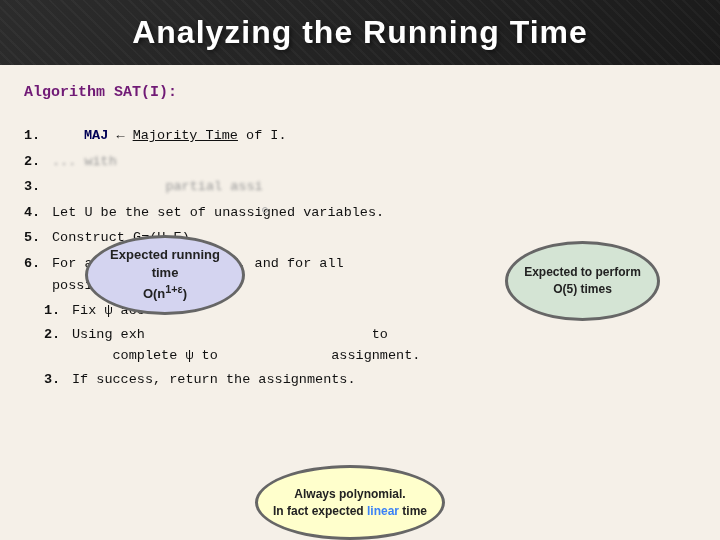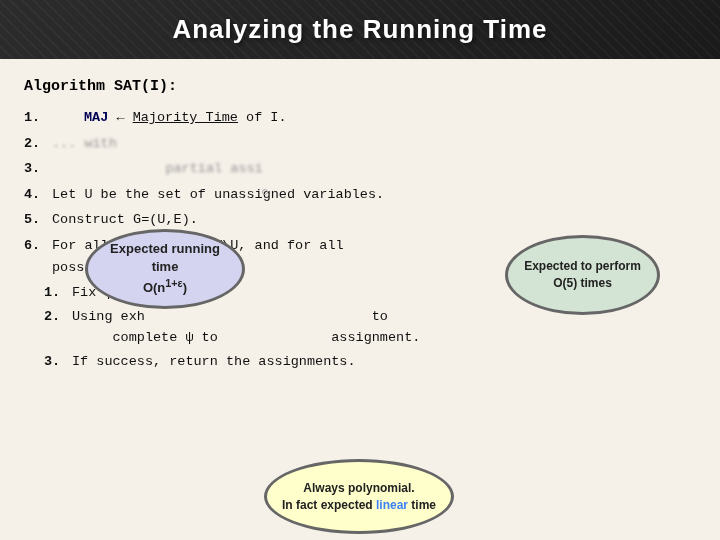--- a/index.html
+++ b/index.html
@@ -33,21 +33,21 @@
     .header::before {
       content: '';
       position: absolute;
       top: 0; left: 0; right: 0; bottom: 0;
       background-image: 
         repeating-linear-gradient(45deg, rgba(255,255,255,0.03) 0px, rgba(255,255,255,0.03) 2px, transparent 2px, transparent 8px);
     }
 
     .header-title {
       color: #ffffff;
-      font-size: 26px;
+      font-size: 32px;
       font-weight: bold;
       font-family: Arial, sans-serif;
       letter-spacing: 1px;
       position: relative;
       z-index: 1;
       text-shadow: 2px 2px 4px rgba(0,0,0,0.5);
       text-align: center;
     }
 
     .content {
@@ -55,22 +55,22 @@
       flex: 1;
       position: relative;
       font-size: 13.5px;
       line-height: 1.6;
       color: #111;
     }
 
     .algo-title {
       font-weight: bold;
       font-size: 15px;
-      margin-bottom: 8px;
-      color: #000000;
+      margin-bottom: 20px;
+      color: #701a75;
     }
 
     .step {
       display: flex;
       margin-bottom: 4px;
       align-items: flex-start;
     }
 
     .step-num {
       min-width: 28px;
@@ -145,21 +145,21 @@
       top: 176px;
       border-color: #666;
     }
 
     .bubble-bottom {
       background: #ffffcc;
       color: #222;
       font-size: 12px;
       width: 190px;
       height: 75px;
-      left: 264px;
+      left: 255px;
       top: 400px;
       border-color: #666;
     }
 
     
     .checker-left, .checker-right {
       position: absolute;
       top: 0;
       width: 40px;
       height: 100%;

